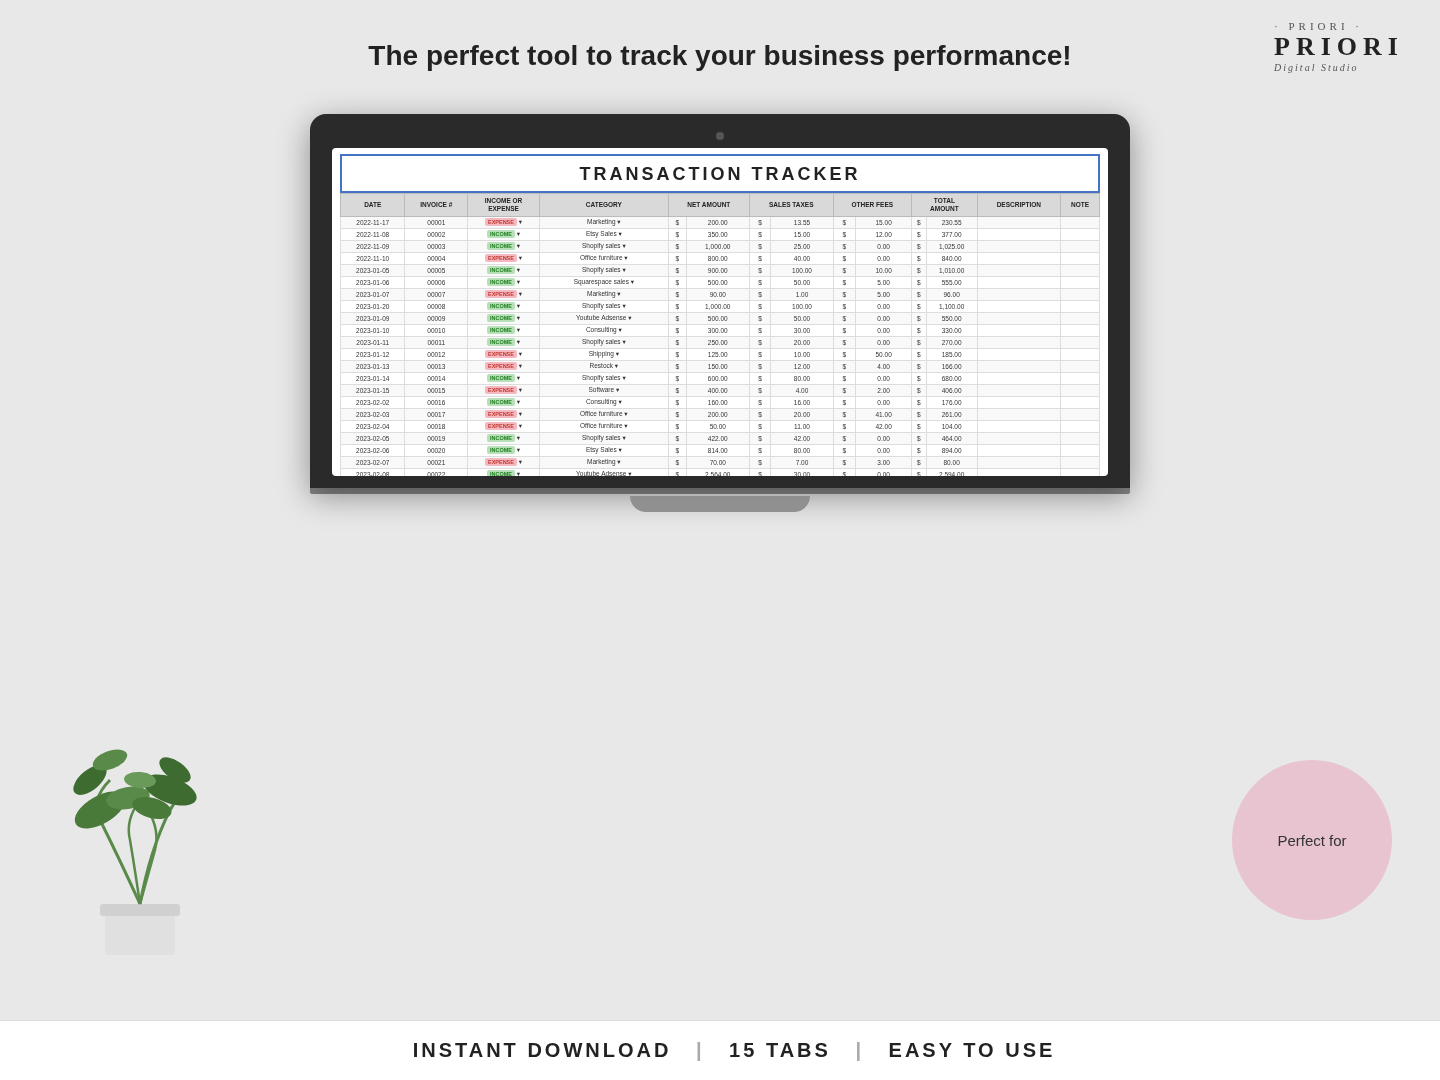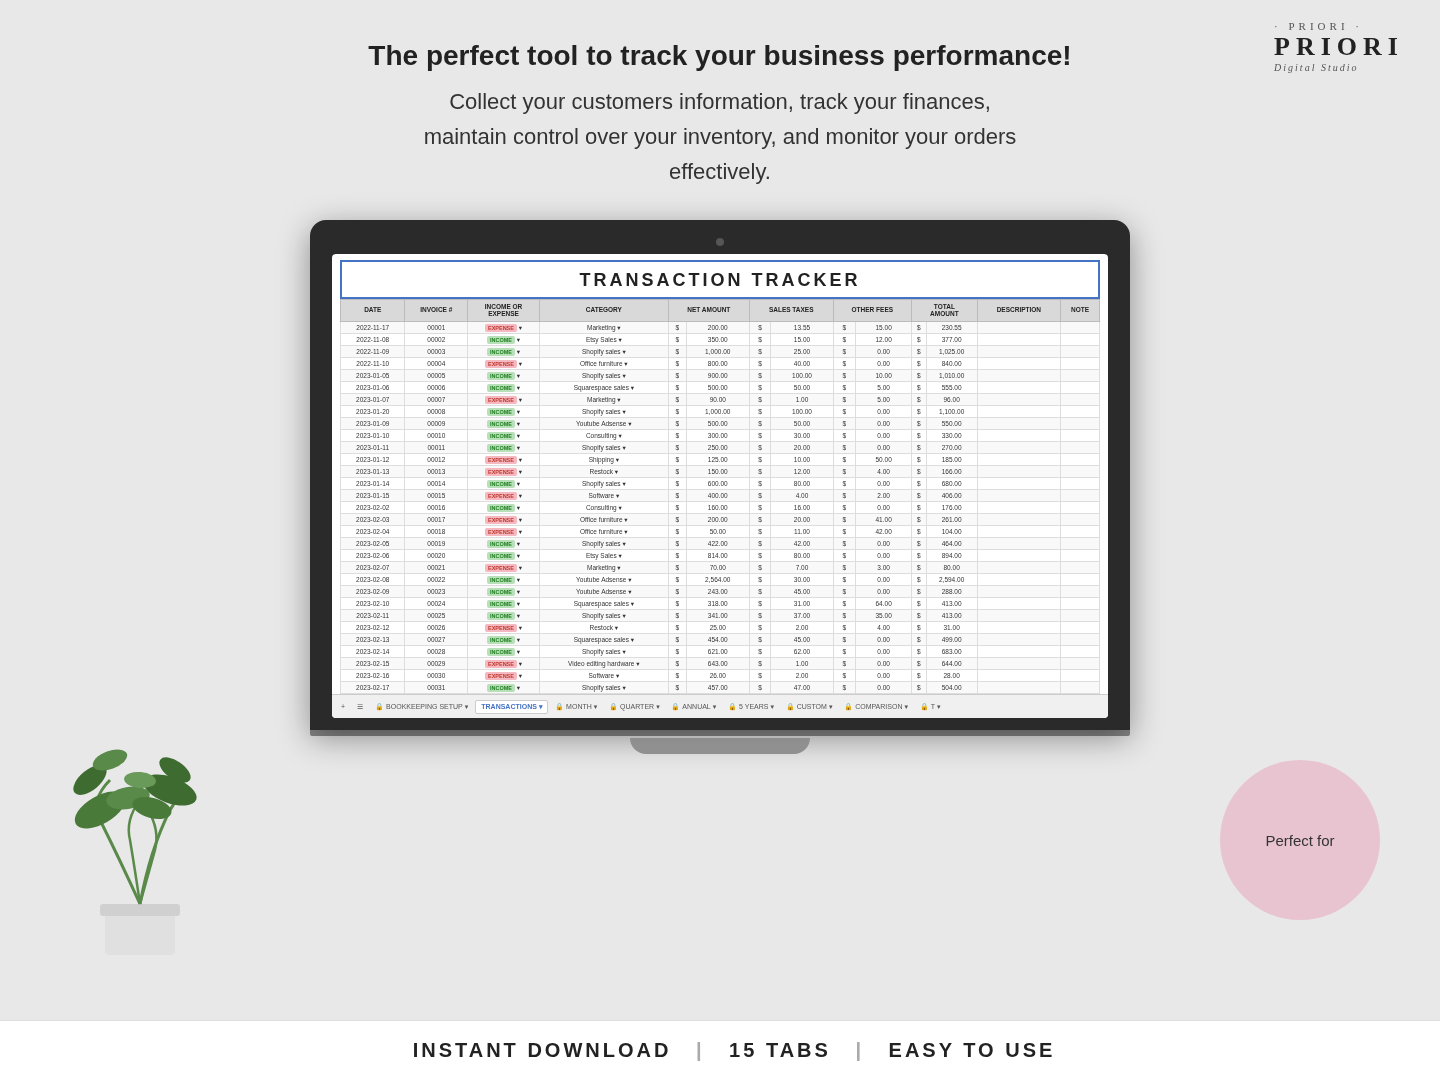--- a/index.html
+++ b/index.html
@@ -94,21 +94,21 @@
       height: 8px;
       background: #555;
       border-radius: 50%;
       margin: 0 auto 8px;
     }
 
     
     .laptop-screen {
       background: #fff;
       width: 100%;
-      height: 464px;
+      height: 328px;
       border-radius: 4px;
       overflow: hidden;
       position: relative;
     }
 
     
     .spreadsheet-title-bar {
       background: #fff;
       padding: 8px 0 6px;
       text-align: center;
@@ -236,21 +236,21 @@
       position: absolute;
       left: 60px;
       bottom: 120px;
       width: 160px;
       height: 280px;
     }
 
     
     .badge-circle {
       position: absolute;
-      right: 60px;
+      right: 48px;
       bottom: 160px;
       width: 160px;
       height: 160px;
       background: #e8c4d0;
       border-radius: 50%;
       display: flex;
       flex-direction: column;
       align-items: center;
       justify-content: center;
       text-align: center;
@@ -310,25 +310,20 @@
 <body>
 
 <div class="brand-logo">
   <div class="brand-dots">· PRIORI ·</div>
   <div class="brand-name">PRIORI</div>
   <div class="brand-subtitle">Digital Studio</div>
 </div>
 
 <div class="header-area">
   <div class="header-title">The perfect tool to track your business performance!</div>
-  <div class="header-subtitle">
-    Collect your customers information, track your finances,<br>
-    maintain control over your inventory, and monitor your orders<br>
-    effectively.
-  </div>
 </div>
 
 <div class="plant-left">
   <svg class="plant-svg" viewBox="0 0 160 280" xmlns="http://www.w3.org/2000/svg">
 
     <rect x="45" y="230" width="70" height="45" rx="4" fill="#e0e0e0"></rect>
     <rect x="40" y="224" width="80" height="12" rx="3" fill="#d0d0d0"></rect>
 
     <path d="M80 224 Q60 180 40 140 Q30 120 50 100" stroke="#5a8a4a" stroke-width="3" fill="none"></path>
     <path d="M80 224 Q90 170 110 130 Q125 110 105 90" stroke="#5a8a4a" stroke-width="3" fill="none"></path>

